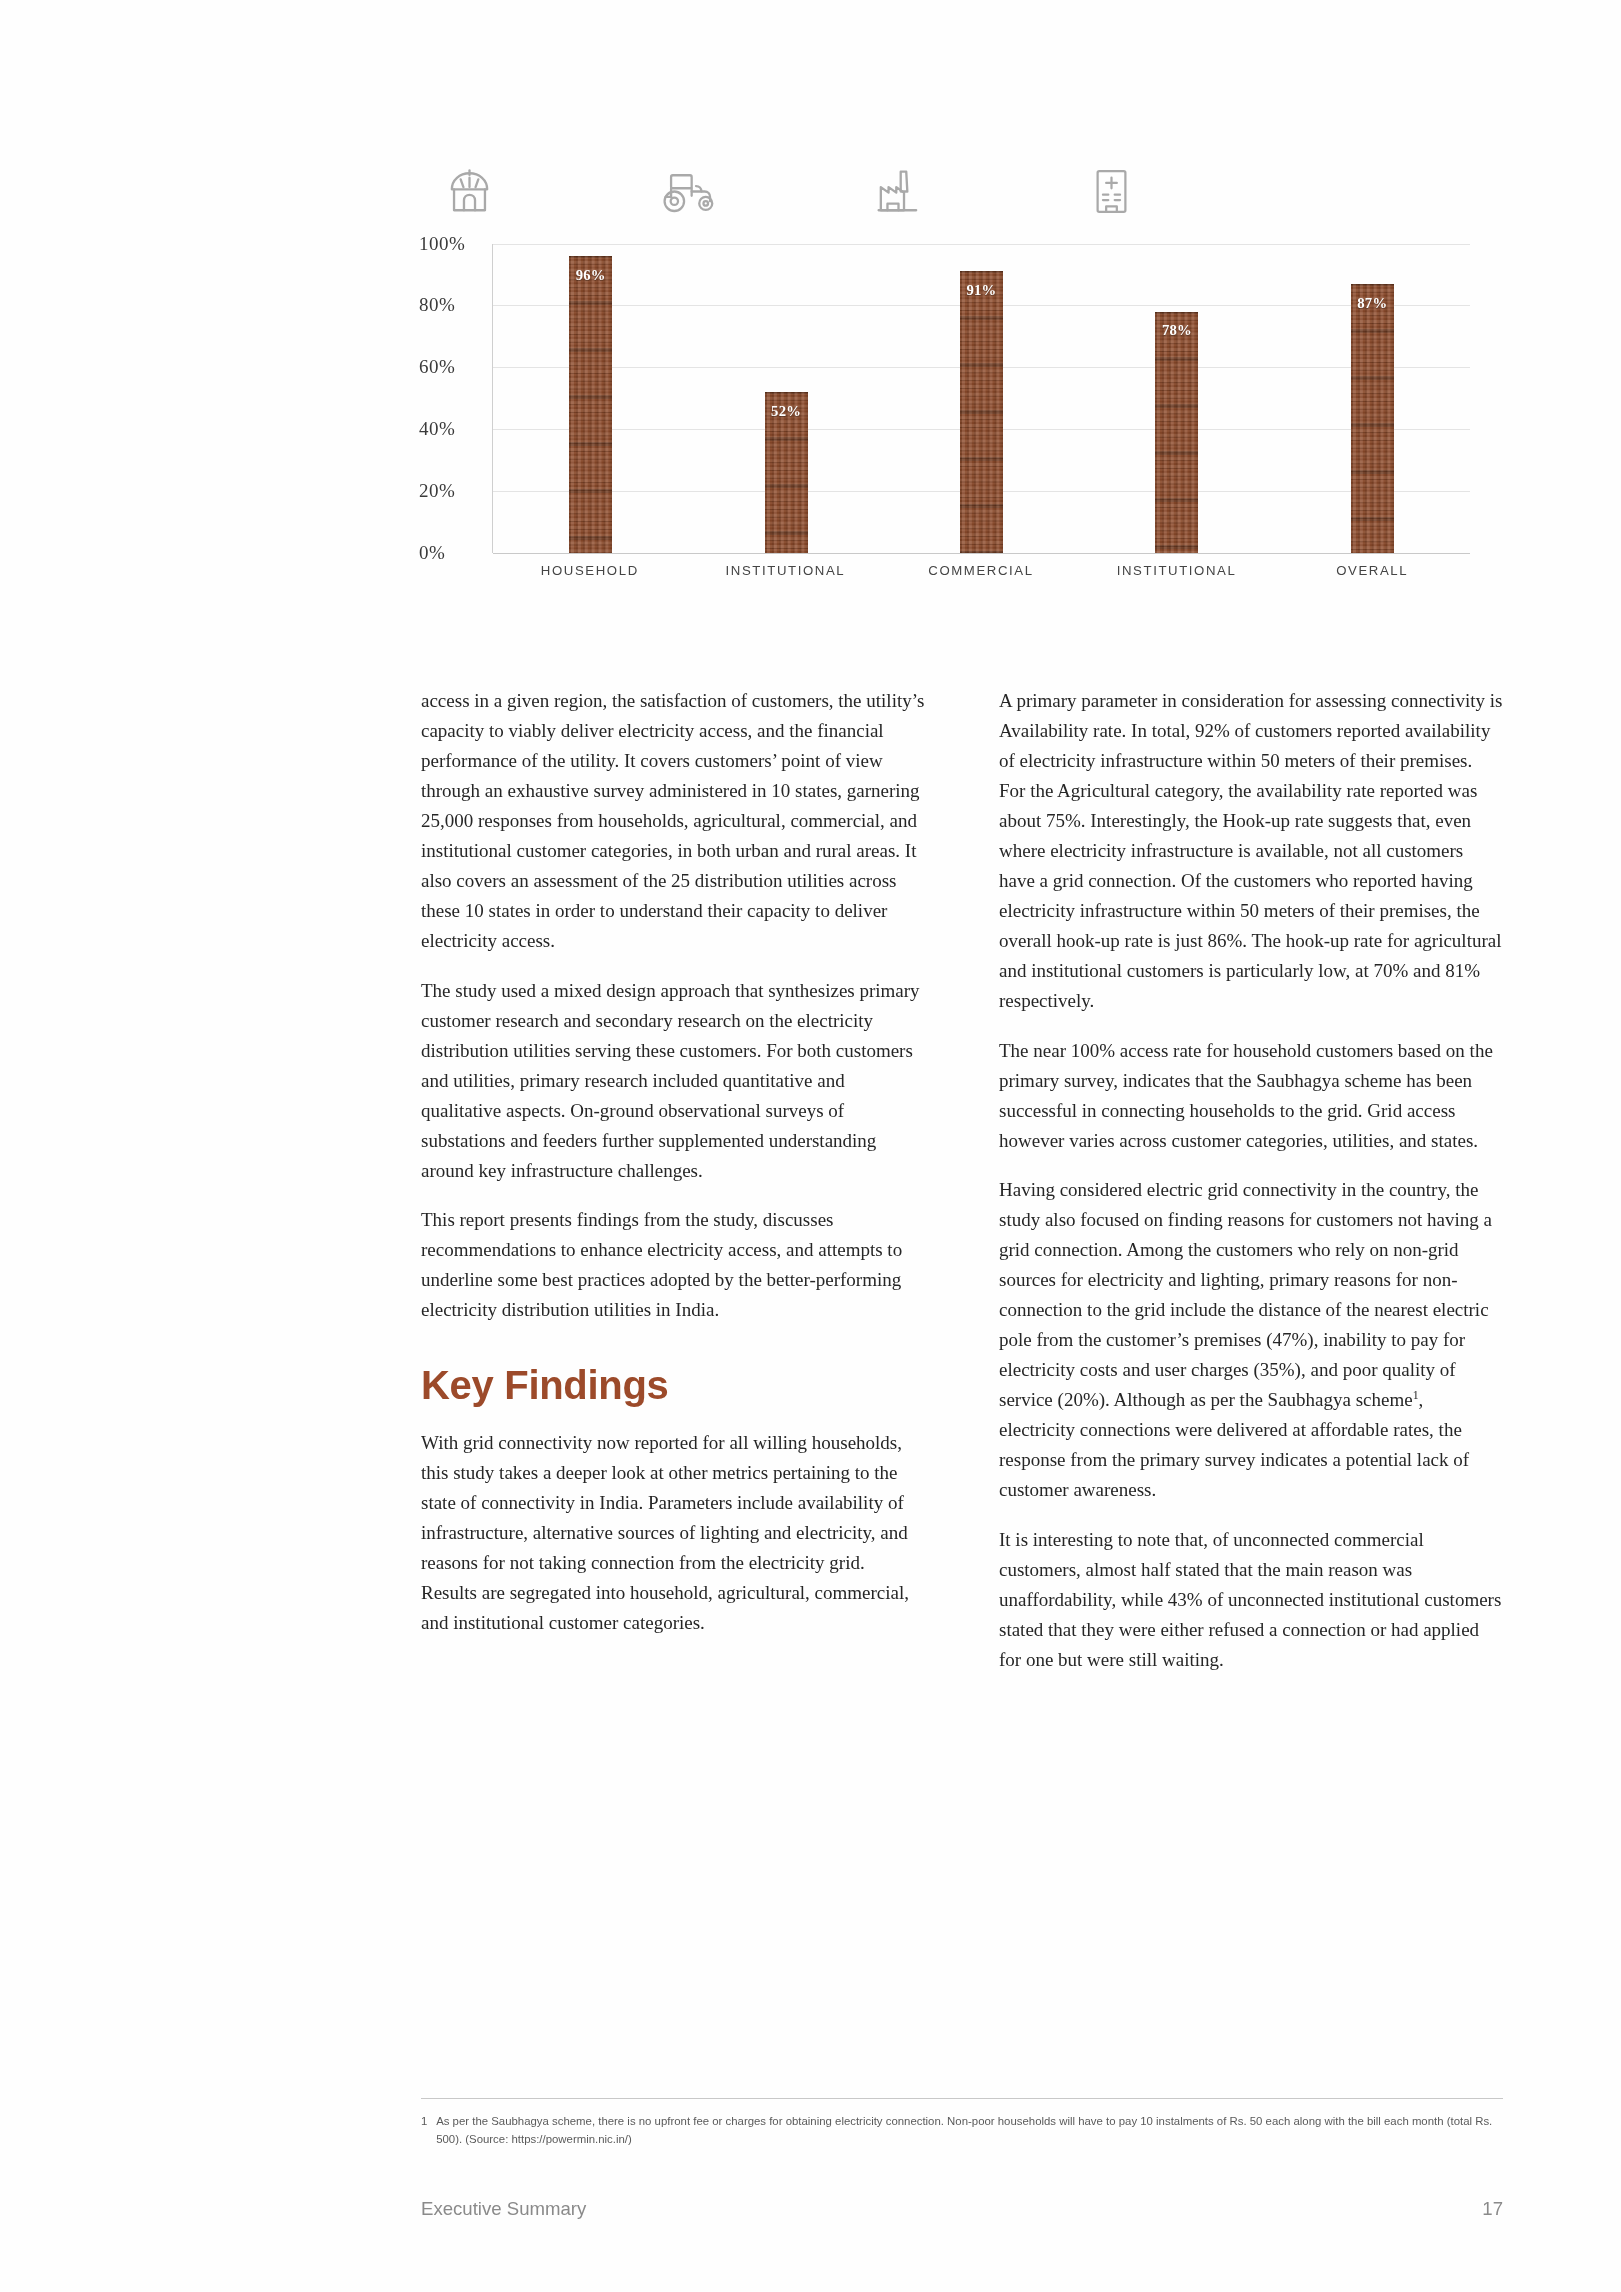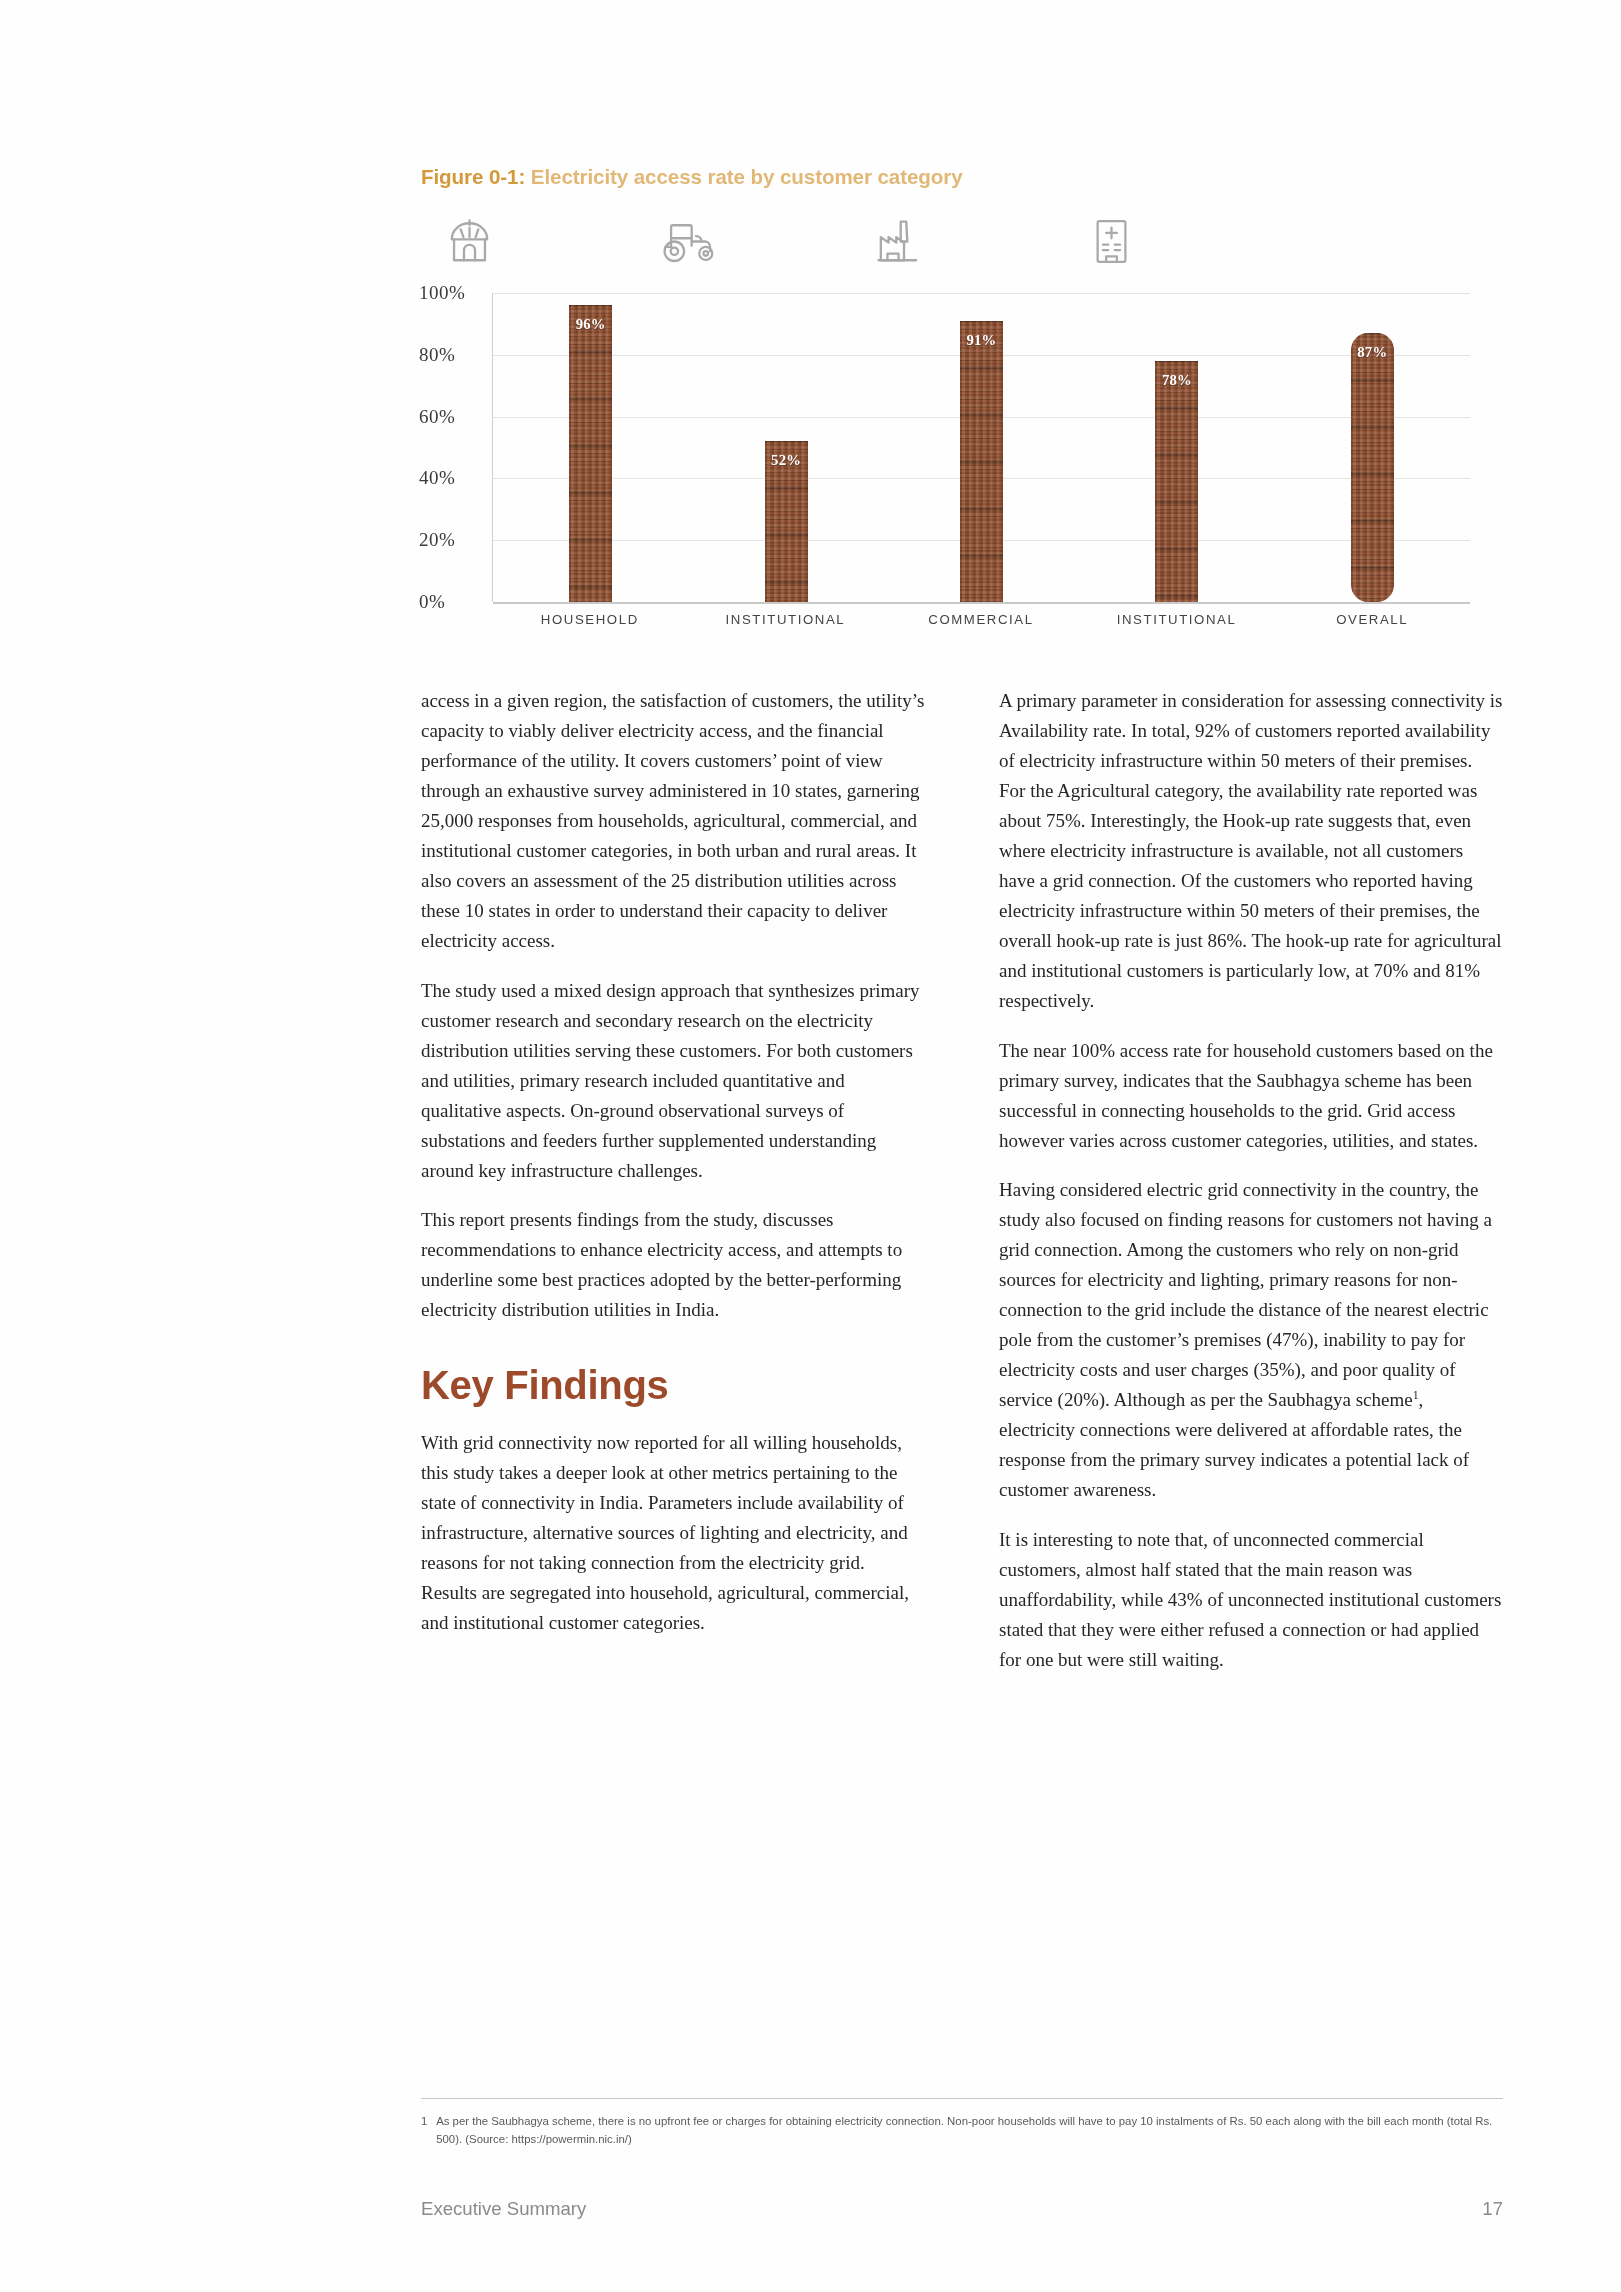--- a/index.html
+++ b/index.html
@@ -257,24 +257,20 @@
   }
   .page-number { font-size: 18.6px; color: #8a8a8a; }
 </style>
 </head>
 <body>
 
 <div class="page">
 
   <div class="figure-block">
 
-    <div class="fig-caption">
-      <span class="fig-num">Figure 0-1:</span>
-      <span class="fig-title">Electricity access rate by customer category</span>
-    </div>
 
     <div class="icon-row">
 
       <div class="cat-icon" style="left:0px;">
         <svg viewBox="0 0 48 48" fill="none" stroke="#a9a9a9" stroke-width="2.1" stroke-linejoin="round" stroke-linecap="round">
           <path d="M24 5 L24 9"></path>
           <path d="M8 22 C8 13.5 15 7.5 24 7.5 C33 7.5 40 13.5 40 22 Z"></path>
           <path d="M10 22 L10 41 L38 41 L38 22"></path>
           <path d="M19 41 L19 32 C19 29 21.2 27 24 27 C26.8 27 29 29 29 32 L29 41"></path>
           <path d="M16 13 L18.5 20 M24 11.5 L24 20 M32 13 L29.5 20"></path>
@@ -350,21 +346,21 @@
             <div class="bar" style="height: 91%; background-color: rgb(141, 75, 43);">
               <span class="bar-value" style="color: rgb(255, 255, 255);">91%</span>
             </div>
           </div>
           <div class="bar-slot">
             <div class="bar" style="height: 78%; background-color: rgb(141, 75, 43);">
               <span class="bar-value" style="color: rgb(255, 255, 255);">78%</span>
             </div>
           </div>
           <div class="bar-slot">
-            <div class="bar" style="height: 87%; background-color: rgb(141, 75, 43); border-radius: 17px;">
+            <div class="bar" style="height: 87%; background-color: rgb(141, 75, 43);">
               <span class="bar-value" style="color: rgb(255, 255, 255);">87%</span>
             </div>
           </div>
         </div>
       </div>
 
       <div class="xlabels">
         <div class="xlabel">HOUSEHOLD</div>
         <div class="xlabel">INSTITUTIONAL</div>
         <div class="xlabel">COMMERCIAL</div>

